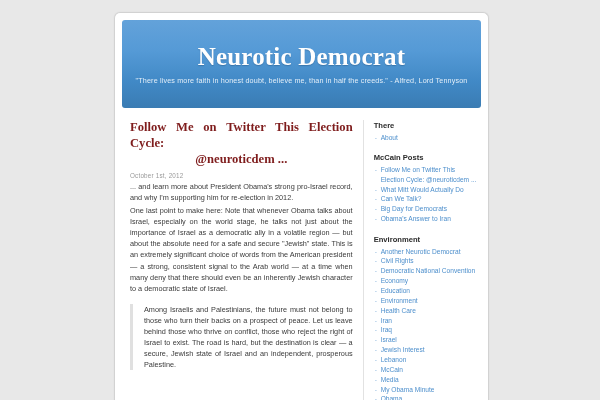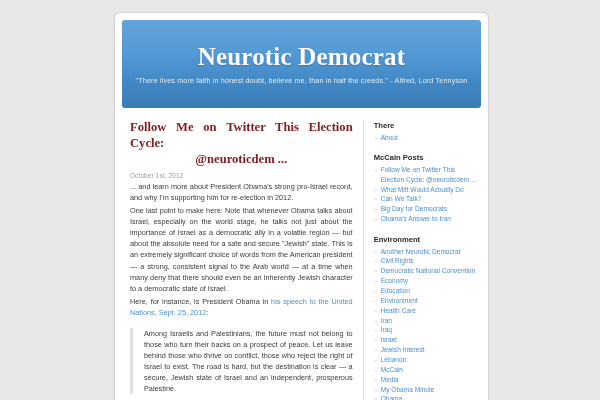--- a/index.html
+++ b/index.html
@@ -149,21 +149,20 @@
       <div class="content">
         <h2 class="post-title">
           <span>Follow Me on Twitter This Election Cycle:</span>
           <span class="tail">@neuroticdem ...</span>
         </h2>
         <div class="post-date">October 1st, 2012</div>
 
         <div class="post-body">
           <p>... and learn more about President Obama's strong pro-Israel record, and why I'm supporting him for re-election in 2012.</p>
           <p>One last point to make here: Note that whenever Obama talks about Israel, especially on the world stage, he talks not just about the importance of Israel as a democratic ally in a volatile region — but about the absolute need for a safe and secure "Jewish" state. This is an extremely significant choice of words from the American president — a strong, consistent signal to the Arab world — at a time when many deny that there should even be an inherently Jewish character to a democratic state of Israel.</p>
-          <p><span>Here, for instance, is President Obama in </span><a href="#">his speech to the United Nations, Sept. 25, 2012</a><span>:</span></p>
 
           <blockquote>
             <p>Among Israelis and Palestinians, the future must not belong to those who turn their backs on a prospect of peace. Let us leave behind those who thrive on conflict, those who reject the right of Israel to exist. The road is hard, but the destination is clear — a secure, Jewish state of Israel and an independent, prosperous Palestine.</p>
           </blockquote>
 
         </div>
       </div>
 
       <div class="sidebar">
 

